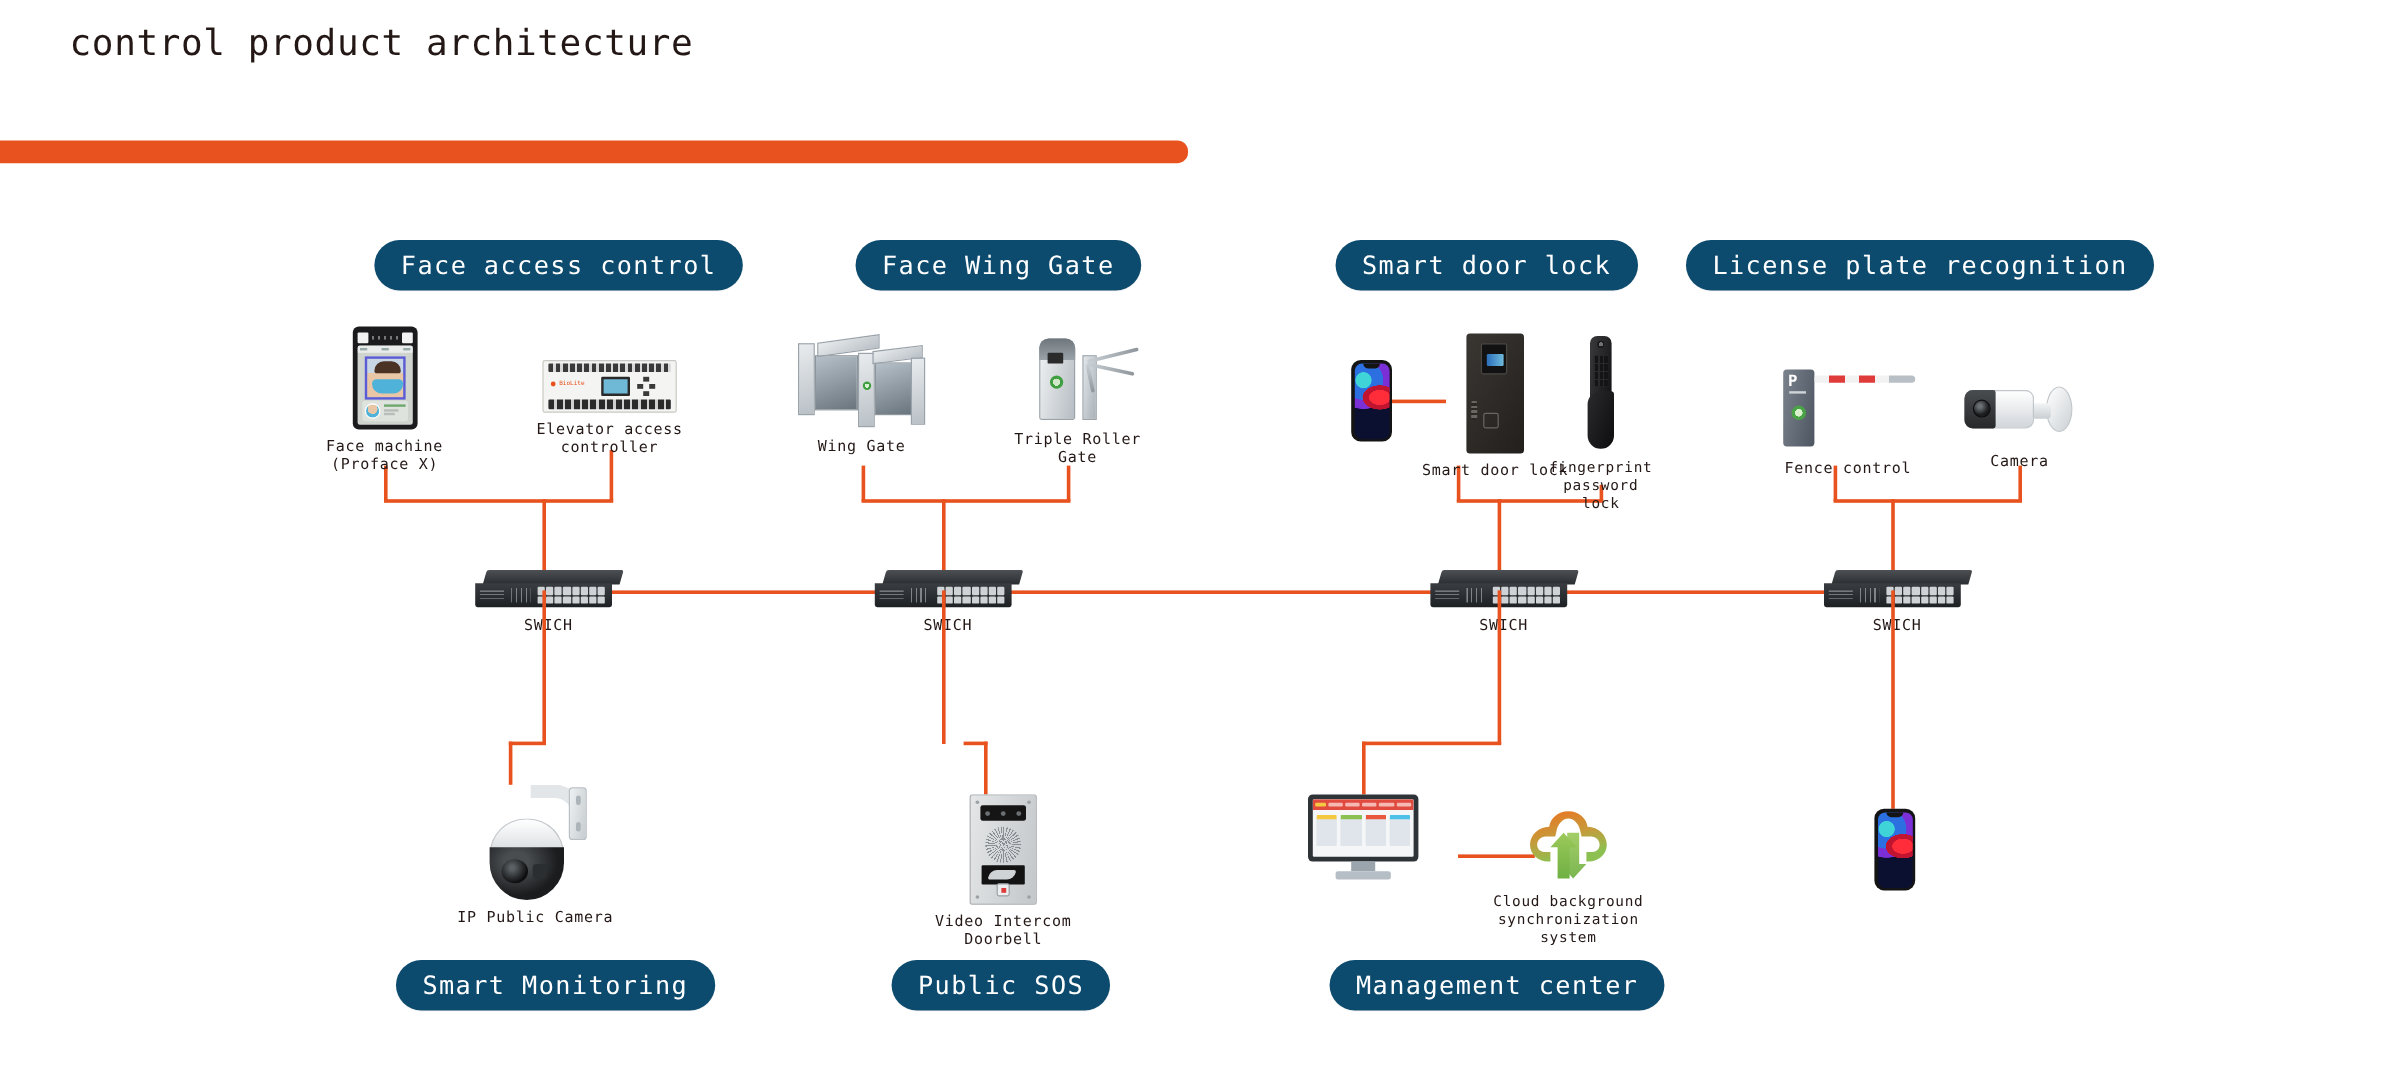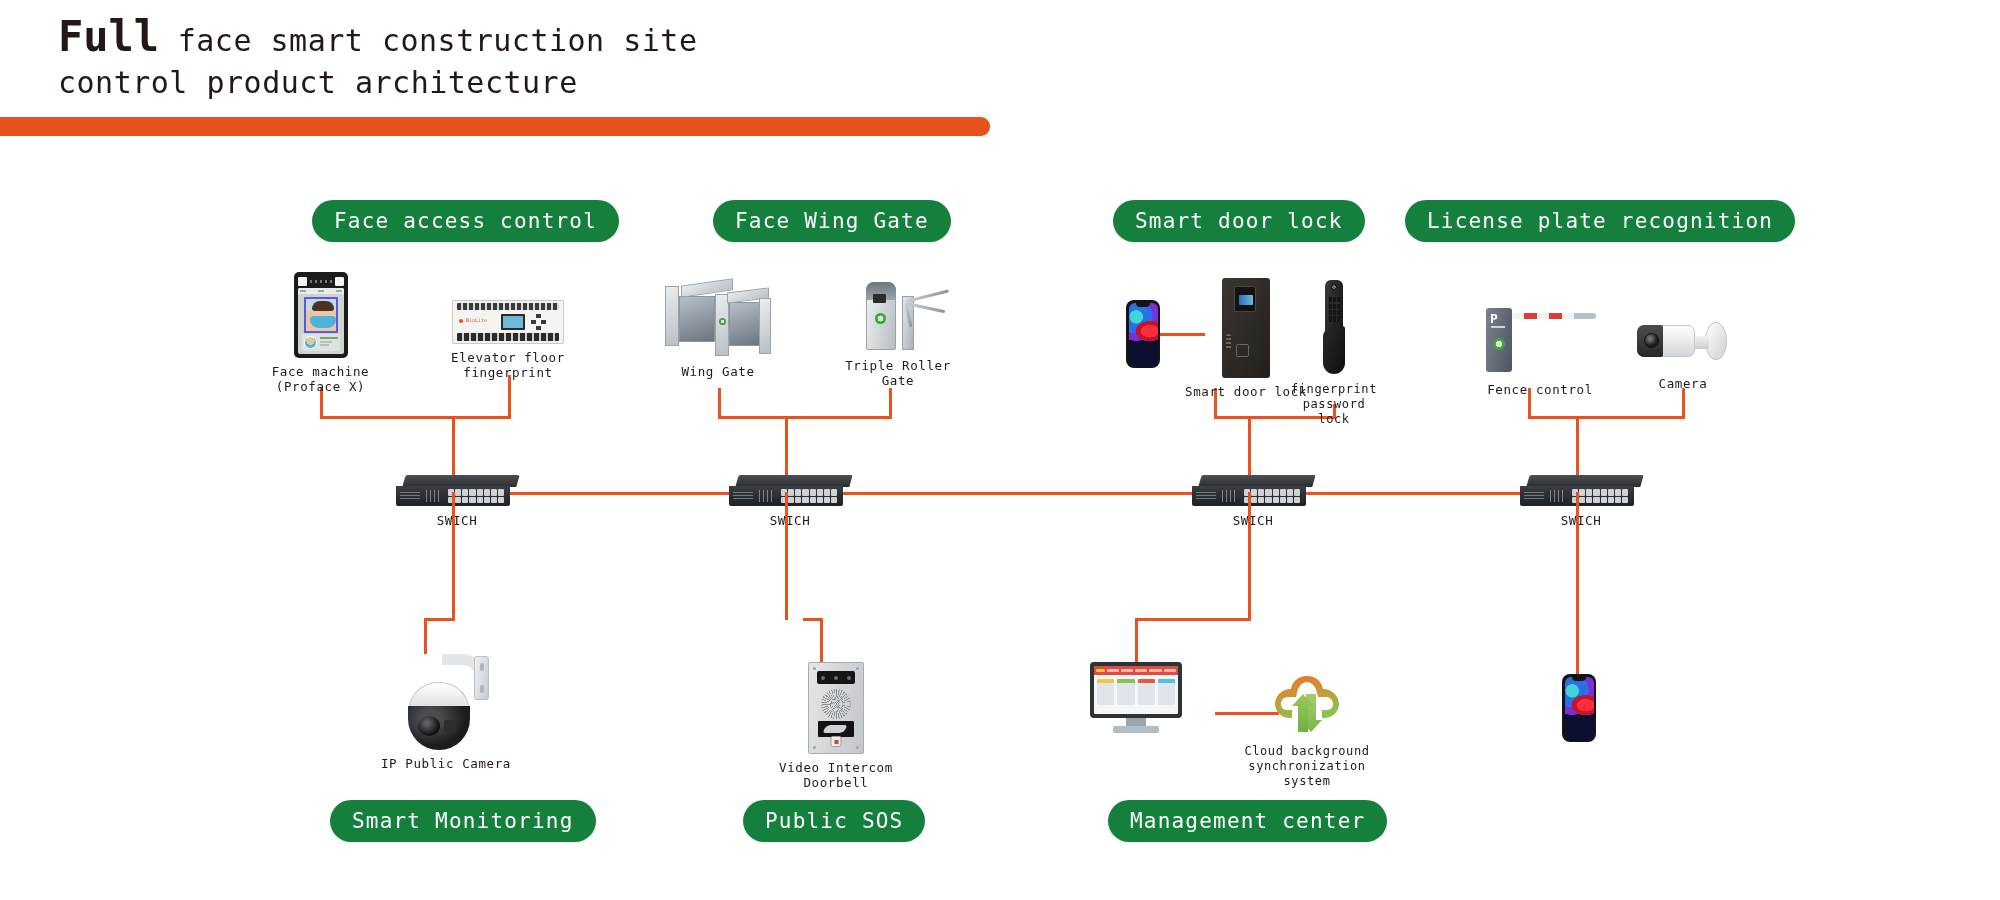--- a/index.html
+++ b/index.html
@@ -20,21 +20,21 @@
   .title-line-2 { font-size: 30px; line-height: 42px; }
   .header-rule {
     position: absolute; left: 0px; top: 117px;
     width: 990px; height: 19px;
     background: #E8521F; border-radius: 0 9px 9px 0;
   }
 
   
   .pill {
     position: absolute;
-    background: #15803d; color: #ffffff;
+    background: #0c4a6e; color: #ffffff;
     border-radius: 999px;
     display: flex; align-items: center; justify-content: center;
     font-size: 21px; letter-spacing: 1.2px;
     height: 42px; padding: 0 22px; white-space: nowrap;
     box-shadow: 0 1px 0 rgba(0,0,0,.04);
   }
 
   
   .wire { position: absolute; background: #E8521F; }
   .wire-h { height: 3px; }
@@ -249,23 +249,20 @@
 
   
   .cloudsync { width: 80px; height: 66px; position:relative; }
 </style>
 </head>
 <body>
 
 <div id="stage">
 
   <div class="title-block">
-    <div class="title-line title-line-1">
-      <span class="title-big">Full</span><span> face smart construction site</span>
-    </div>
     <div class="title-line title-line-2">control product architecture</div>
   </div>
   <div class="header-rule"></div>
 
   <div class="pill" style="left:312px; top:200px;">Face access control</div>
   <div class="pill" style="left:713px; top:200px;">Face Wing Gate</div>
   <div class="pill" style="left:1113px; top:200px;">Smart door lock</div>
   <div class="pill" style="left:1405px; top:200px;">License plate recognition</div>
 
   <div class="wire wire-v" style="left:320px; top:388px; height:30px;"></div>
@@ -444,21 +441,21 @@
       <div class="ec-brand"><b></b> BioLite</div>
       <div class="ec-lcd"></div>
       <div class="ec-keys">
           <i></i>
           <i></i>
           <i></i>
           <i></i>
         </div>
       <div class="ec-bottom"></div>
     </div>
-    <div class="caption">Elevator floor fingerprint</div>
+    <div class="caption">Elevator access controller</div>
   </div>
 
   <div class="node" style="left:828px; top:272px; width:140px;">
     <div class="art tripgate">
       <div class="tg-body"></div>
       <div class="tg-head"></div>
       <div class="tg-slot"></div>
       <div class="tg-led"></div>
       <div class="tg-post"></div>
       <div class="tg-arm" style="left:56px; top:28px; width:44px; transform: rotate(-14deg);"></div>

